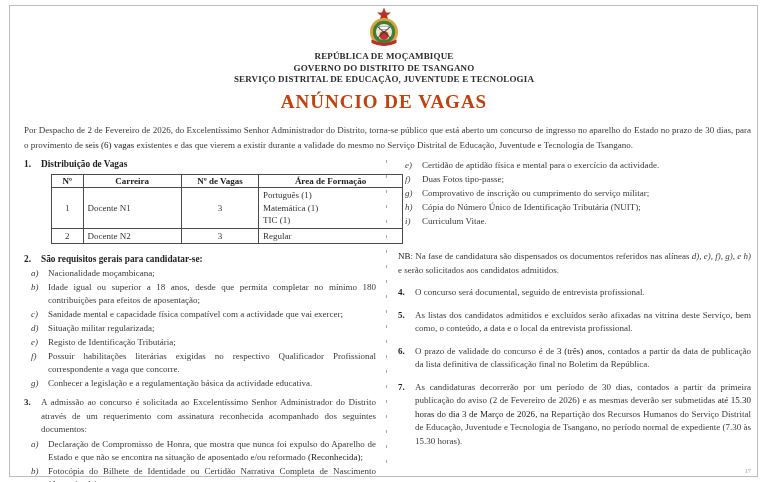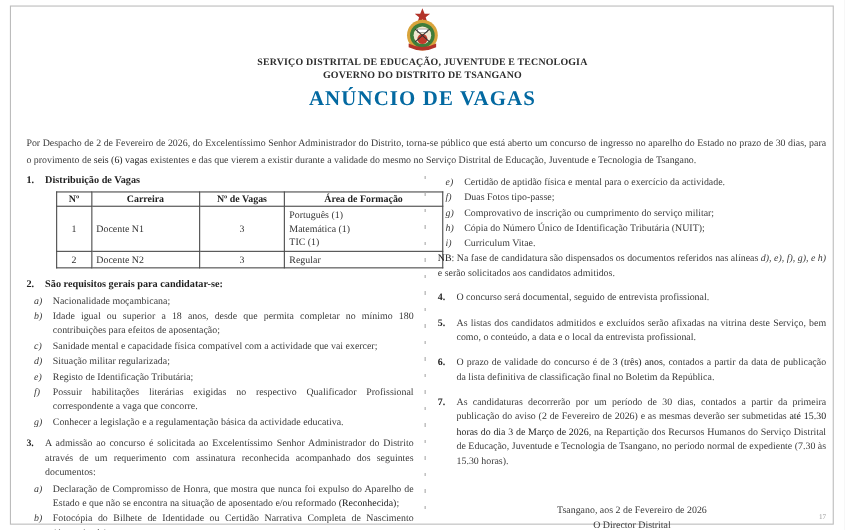--- a/index.html
+++ b/index.html
@@ -8,21 +8,21 @@
     position:relative; width:768px; height:482px; background:#ffffff;
     font-family:"Liberation Serif", serif; color:#3a3a3a; overflow:hidden;
     margin:0 auto;
   }
   .frame { position:absolute; top:5px; left:9px; right:10px; bottom:5px;
     border:1px solid #bcbcbc; pointer-events:none; }
   
   .header { position:absolute; top:7px; left:0; right:0; text-align:center; }
   .emblem { display:block; margin:0 auto 2px; }
   .org-line { font-weight:700; font-size:9px; line-height:11.5px; color:#2d2d2d; letter-spacing:.15px; }
-  .doc-title { font-size:19px; font-weight:700; color:#0369a1; letter-spacing:1px; margin-top:5px; }
+  .doc-title { font-size:19px; font-weight:700; color:#c2410c; letter-spacing:1px; margin-top:5px; }
   
   .intro { position:absolute; top:123px; left:24px; right:17px;
     font-size:9px; line-height:14.5px; text-align:justify; }
   
   .cols { position:absolute; top:158px; left:24px; right:17px; bottom:12px; display:flex; }
   .col-left { width:352px; flex:none; }
   .col-sep { width:1px; margin:2px 11px 0 10px;
     background:repeating-linear-gradient(to bottom,#a8a8a8 0 3px,transparent 3px 15px); }
   .col-right { flex:1; min-width:0; }
   
@@ -35,21 +35,21 @@
   table.vagas { width:100%; border-collapse:collapse; margin-top:3px; font-size:9px; color:#333;margin-left:27px; }
   .vagas th { border:1px solid #4a4a4a; font-weight:700; text-align:center; padding:1px 2px; color:#222; }
   .vagas td { border:1px solid #4a4a4a; padding:1px 4px; vertical-align:middle; line-height:12.5px; }
   .vagas .c { text-align:center; }
   
   .li { display:flex; font-size:9px; line-height:13px; margin-top:1px; }
   .li-lbl { flex:none; width:24px; padding-left:7px; font-style:italic; }
   .li-txt { flex:1; text-align:justify; }
   .b { font-weight:400; color:#222; }
   .it { font-style:italic; }
-  .nb { font-size:9px; line-height:13.5px; margin-top:0; text-align:justify; }
+  .nb { font-size:9px; line-height:13.5px; margin-top:22px; text-align:justify; }
   .mt9 { margin-top:9px; } .mt6 { margin-top:6px; }
   
   .sig { margin-top:30px; text-align:center; font-size:9px; line-height:14px; }
   .pagenum { position:absolute; bottom:8px; right:17px; font-size:6.5px; color:#9a9a9a; }
 </style>
 </head>
 <body>
 
 <div class="page">
   <div class="frame"></div>
@@ -59,22 +59,23 @@
       <polygon points="17,0.5 19,5.5 24,5.5 20,8.7 21.6,13.8 17,10.8 12.4,13.8 14,8.7 10,5.5 15,5.5" fill="#b3332a"></polygon>
       <circle cx="17" cy="25" r="14" fill="#d9a43b"></circle>
       <circle cx="17" cy="25" r="11.2" fill="#3f7d3a"></circle>
       <circle cx="17" cy="25" r="8" fill="#f0e7d2"></circle>
       <circle cx="17" cy="28.5" r="4.6" fill="#c0392b"></circle>
       <rect x="12.4" y="19.4" width="9.2" height="3" fill="#ffffff" stroke="#555" stroke-width="0.4"></rect>
       <line x1="10.5" y1="31" x2="23.5" y2="19.5" stroke="#333" stroke-width="1"></line>
       <line x1="23.5" y1="31" x2="10.5" y2="19.5" stroke="#333" stroke-width="1"></line>
       <path d="M4.5,32.5 Q17,39 29.5,32.5 L29.5,36 Q17,42 4.5,36 Z" fill="#b3332a"></path>
     </svg>
+    <div class="org-line">REPÚBLICA DE MOÇAMBIQUE</div>
+    <div class="org-line">GOVERNO DO DISTRITO DE TSANGANO</div>
     <div class="org-line">SERVIÇO DISTRITAL DE EDUCAÇÃO, JUVENTUDE E TECNOLOGIA</div>
-    <div class="org-line">GOVERNO DO DISTRITO DE TSANGANO</div>
     <div class="doc-title">ANÚNCIO DE VAGAS</div>
   </div>
 
   <p class="intro"><span>Por Despacho de 2 de Fevereiro de 2026, do Excelentíssimo Senhor Administrador do Distrito, torna-se público que está aberto um concurso de ingresso no aparelho do Estado no prazo de 30 dias, para o provimento de </span><span class="b">seis (6) vagas</span><span> existentes e das que vierem a existir durante a validade do mesmo no Serviço Distrital de Educação, Juventude e Tecnologia de Tsangano.</span></p>
 
   <div class="cols">
 
     <div class="col-left">
 
       <div class="sec-head">

